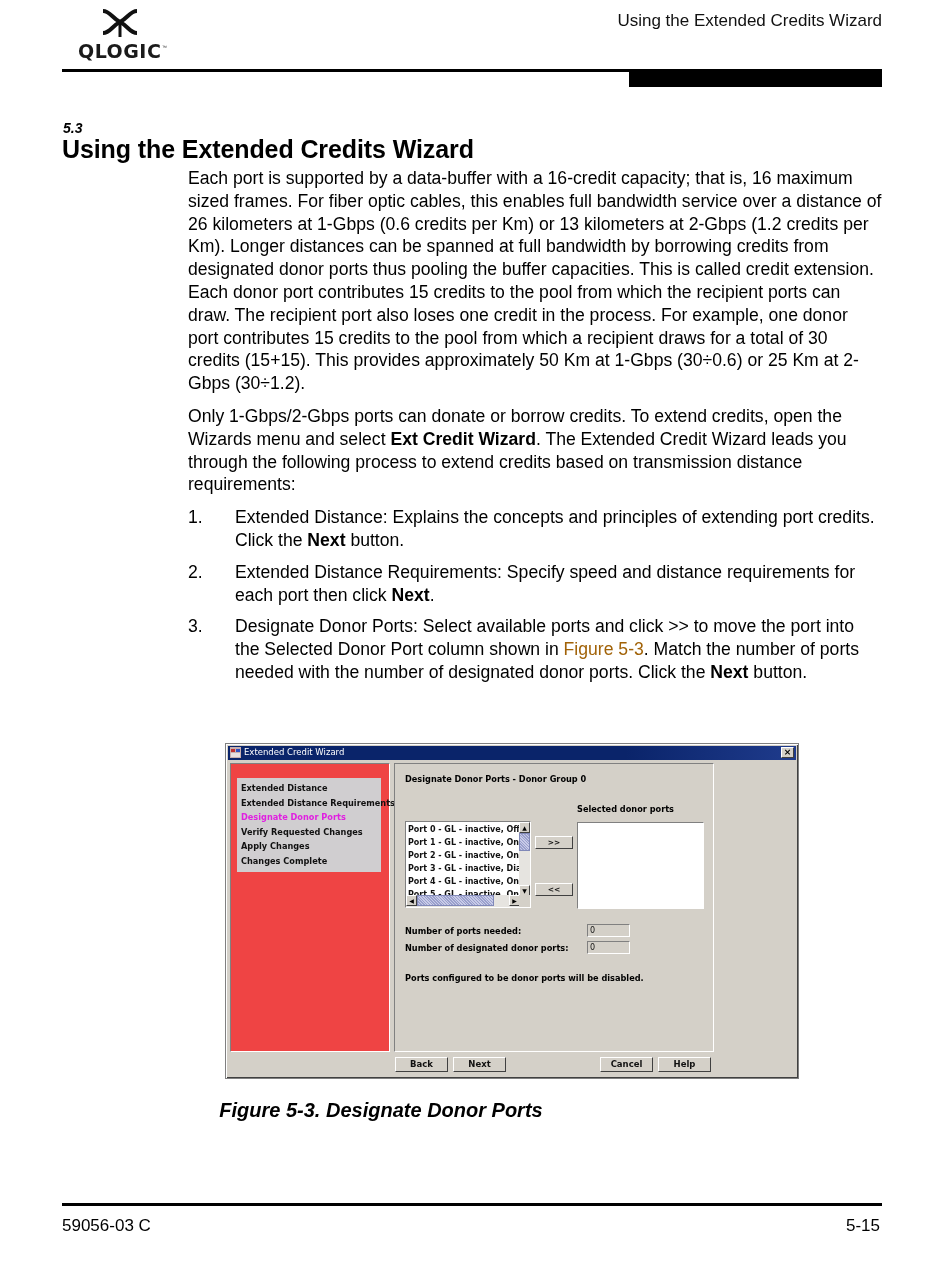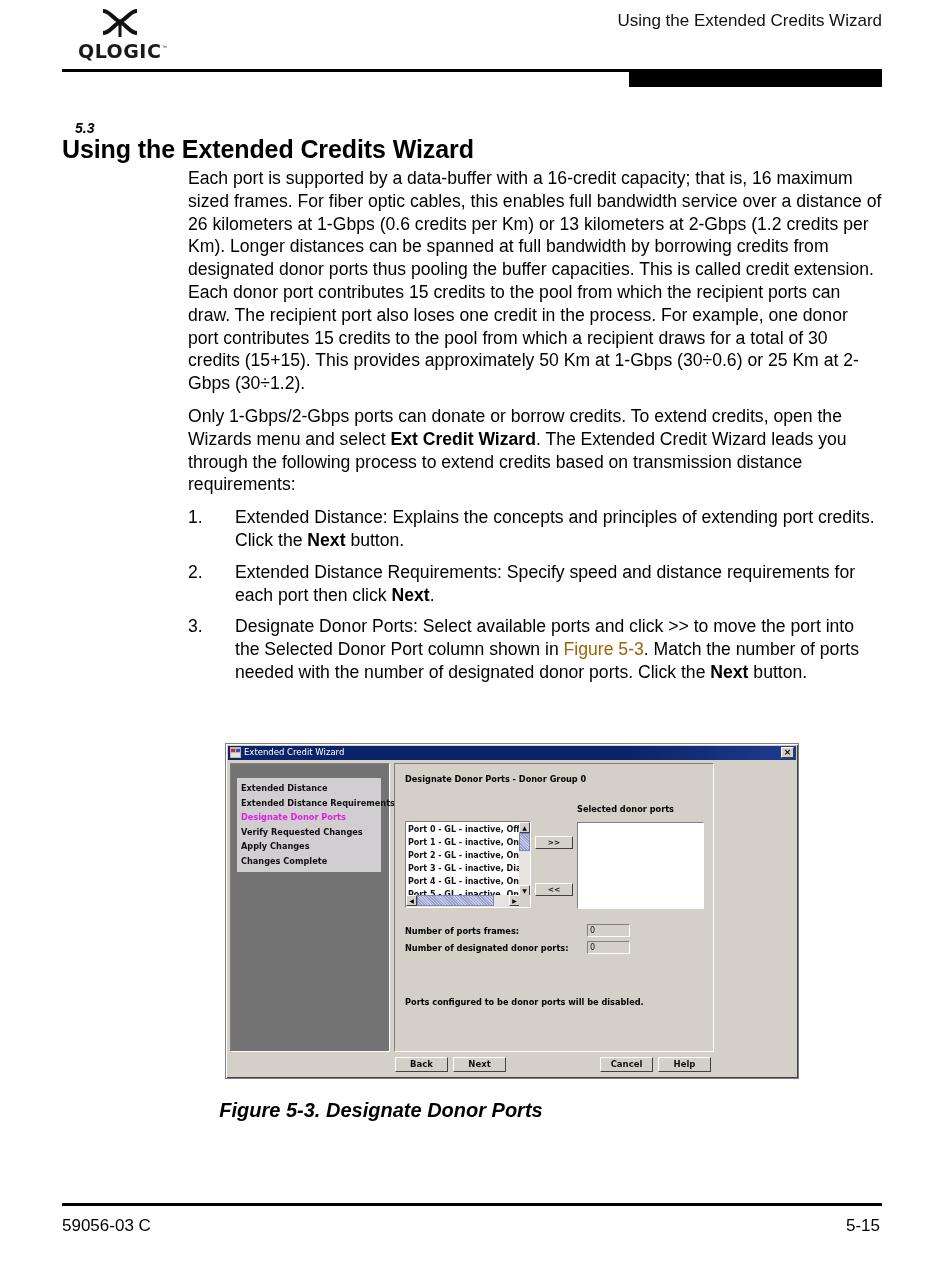--- a/index.html
+++ b/index.html
@@ -9,40 +9,40 @@
   
   .logo { position: absolute; left: 62px; top: 6px; width: 90px; height: 54px; margin-left: 16px; }
   .logo-mark { position: absolute; left: 22px; top: 2px; width: 40px; height: 30px; }
   .logo-text { position: absolute; left: 0; top: 34px; font-family: "DejaVu Sans", sans-serif; font-weight: bold; font-size: 19px; letter-spacing: 0.5px; color: #1a1a1a; }
   .logo-tm { position: absolute; left: 84px; top: 38px; font-size: 5px; color: #333; }
   .hdr-right { position: absolute; right: 68px; top: 9px; text-align: right; font-size: 17px; line-height: 23px; color: #111; }
   .hdr-rule { position: absolute; left: 62px; top: 69px; width: 820px; height: 3px; background: #000; }
   .hdr-block { position: absolute; left: 629px; top: 70px; width: 253px; height: 17px; background: #000; }
 
   
-  .sec-num { position: absolute; left: 75px; top: 120px; font-size: 14px; font-style: italic; font-weight: bold; }
+  .sec-num { position: absolute; left: 63px; top: 120px; font-size: 14px; font-style: italic; font-weight: bold; }
   .sec-title { position: absolute; left: 62px; top: 135px; font-size: 25px; font-weight: bold; letter-spacing: -0.1px; }
 
   
   .body { position: absolute; left: 188px; top: 167px; width: 694px; font-size: 17.6px; line-height: 22.8px; }
   .body p { margin-bottom: 10px; }
   .body b { font-weight: bold; }
   .link { color: #a16207; }
   .steps { list-style: none; }
   .steps li { position: relative; padding-left: 47px; margin-bottom: 9px; }
   .steps .num { position: absolute; left: 0; top: 0; }
 
   
   .win { position: absolute; left: 225px; top: 743px; width: 574px; height: 336px; background: #d4d0c8; border: 1px solid #808080; box-shadow: inset 1px 1px 0 #fff, inset -1px -1px 0 #404040; font-family: "DejaVu Sans", sans-serif; font-size: 8.2px; font-weight: bold; }
   .titlebar { position: absolute; left: 2px; top: 2px; right: 2px; height: 14px; background: linear-gradient(90deg,#0a246a,#0a246a 70%,#1f3b8c); color: #fff; }
   .tb-icon { position: absolute; left: 2px; top: 1px; width: 11px; height: 11px; }
   .tb-title { position: absolute; left: 16px; top: 1px; font-size: 8.5px; font-weight: normal; }
   .tb-close { position: absolute; right: 2px; top: 1px; width: 13px; height: 11px; background: #d4d0c8; border: 1px solid; border-color: #fff #404040 #404040 #fff; color: #000; font-size: 9px; line-height: 9px; text-align: center; font-weight: bold; }
 
-  .left-pane { position: absolute; left: 4px; top: 19px; width: 160px; height: 289px; background: #737373; border: 1px solid; border-color: #808080 #fff #fff #808080; }
+  .left-pane { position: absolute; left: 4px; top: 19px; width: 160px; height: 289px; background: #ef4444; border: 1px solid; border-color: #808080 #fff #fff #808080; }
   .steps-box { position: absolute; left: 6px; top: 14px; width: 144px; background: #d0ced0; padding: 3px 0 3px 4px; }
   .step { height: 14.6px; line-height: 14.6px; color: #111; white-space: nowrap; }
   .step.active { color: #e020e0; }
 
   .right-pane { position: absolute; left: 168px; top: 19px; width: 320px; height: 289px; background: #d4d0c8; border: 1px solid; border-color: #808080 #fff #fff #808080; }
   .rp-title { position: absolute; left: 10px; top: 10px; }
   .lbl-avail { position: absolute; left: 14px; top: 40px; margin-top: 40px; }
   .lbl-sel { position: absolute; left: 182px; top: 40px; }
 
   .listbox { position: absolute; left: 10px; top: 57px; width: 126px; height: 87px; background: #fff; border: 1px solid; border-color: #808080 #fff #fff #808080; overflow: hidden; }
@@ -55,21 +55,21 @@
   .hscroll .thumb { position: absolute; left: 11px; top: 0; width: 77px; height: 11px; background: repeating-linear-gradient(45deg,#9aa0cc 0 1px,#c8cbe8 1px 2px); border: 1px solid #8088b8; }
   .corner { position: absolute; right: 0; bottom: 0; width: 11px; height: 12px; background: #d4d0c8; }
 
   .btn { position: absolute; background: #d4d0c8; border: 1px solid; border-color: #fff #404040 #404040 #fff; text-align: center; color: #111; cursor: pointer; }
   .btn-move { width: 38px; height: 13px; line-height: 11px; font-size: 7.5px; }
 
   .selbox { position: absolute; left: 182px; top: 58px; width: 127px; height: 87px; background: #fff; border: 1px solid; border-color: #808080 #fff #fff #808080; }
 
   .field-lbl { position: absolute; left: 10px; }
   .field { position: absolute; left: 192px; width: 43px; height: 13px; background: #d4d0c8; border: 1px solid; border-color: #808080 #fff #fff #808080; font-weight: normal; font-size: 8px; line-height: 11px; padding-left: 2px; color: #111; }
-  .note { position: absolute; left: 10px; top: 209px; margin-top: 24px; }
+  .note { position: absolute; left: 10px; top: 209px; }
 
   .btn-nav { top: 313px; width: 53px; height: 15px; line-height: 13px; font-size: 8.5px; }
 
   
   .caption { position: absolute; left: 0; width: 762px; top: 1099px; text-align: center; font-size: 20px; font-weight: bold; font-style: italic; }
   .ftr-rule { position: absolute; left: 62px; top: 1203px; width: 820px; height: 3px; background: #000; }
   .ftr-left { position: absolute; left: 62px; top: 1216px; font-size: 17px; }
   .ftr-right { position: absolute; right: 70px; top: 1216px; font-size: 17px; }
 </style>
 </head>
@@ -160,21 +160,21 @@
         <div class="arr" style="right:0;top:0">▶</div>
       </div>
       <div class="corner"></div>
     </div>
 
     <div class="btn btn-move" style="left:140px;top:72px">&gt;&gt;</div>
     <div class="btn btn-move" style="left:140px;top:119px">&lt;&lt;</div>
 
     <div class="selbox"></div>
 
-    <div class="field-lbl" style="top:162px">Number of ports frames:</div>
+    <div class="field-lbl" style="top:162px">Number of ports needed:</div>
     <div class="field" style="top:160px">0</div>
     <div class="field-lbl" style="top:179px">Number of designated donor ports:</div>
     <div class="field" style="top:177px">0</div>
 
     <div class="note">Ports configured to be donor ports will be disabled.</div>
   </div>
 
   <div class="btn btn-nav" style="left:169px">Back</div>
   <div class="btn btn-nav" style="left:227px">Next</div>
   <div class="btn btn-nav" style="left:374px">Cancel</div>

